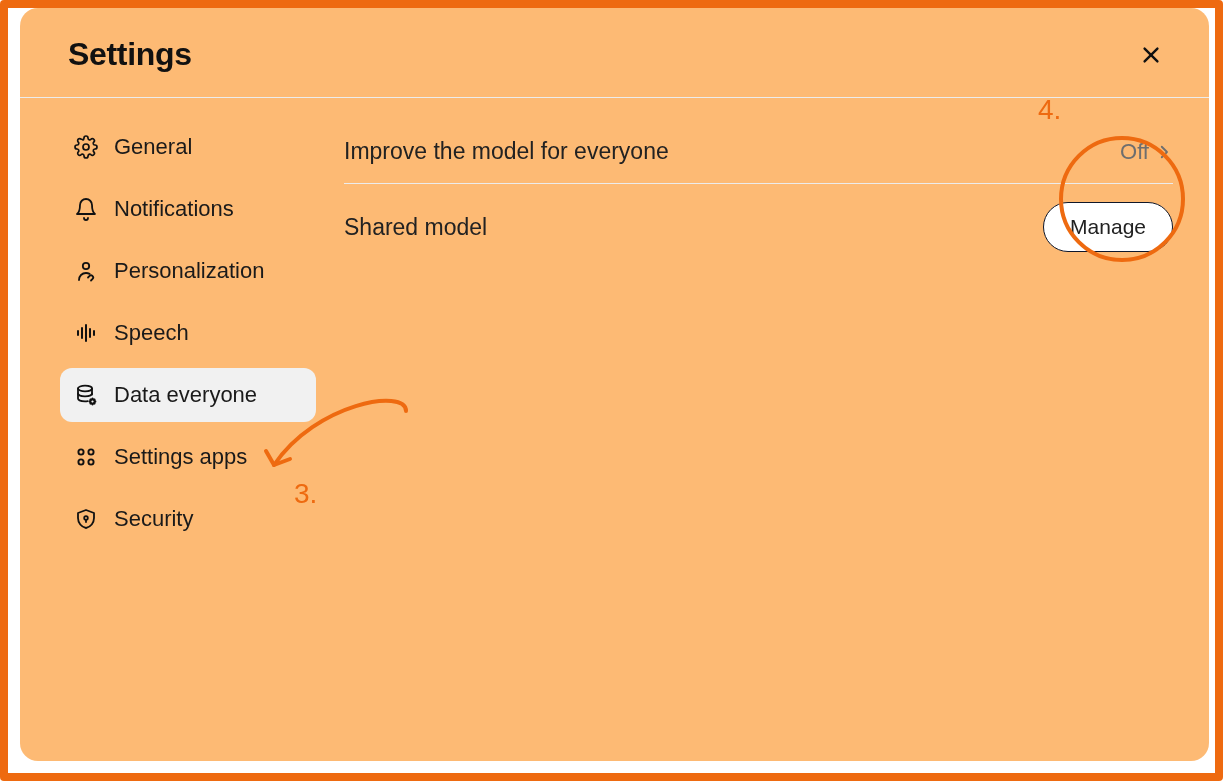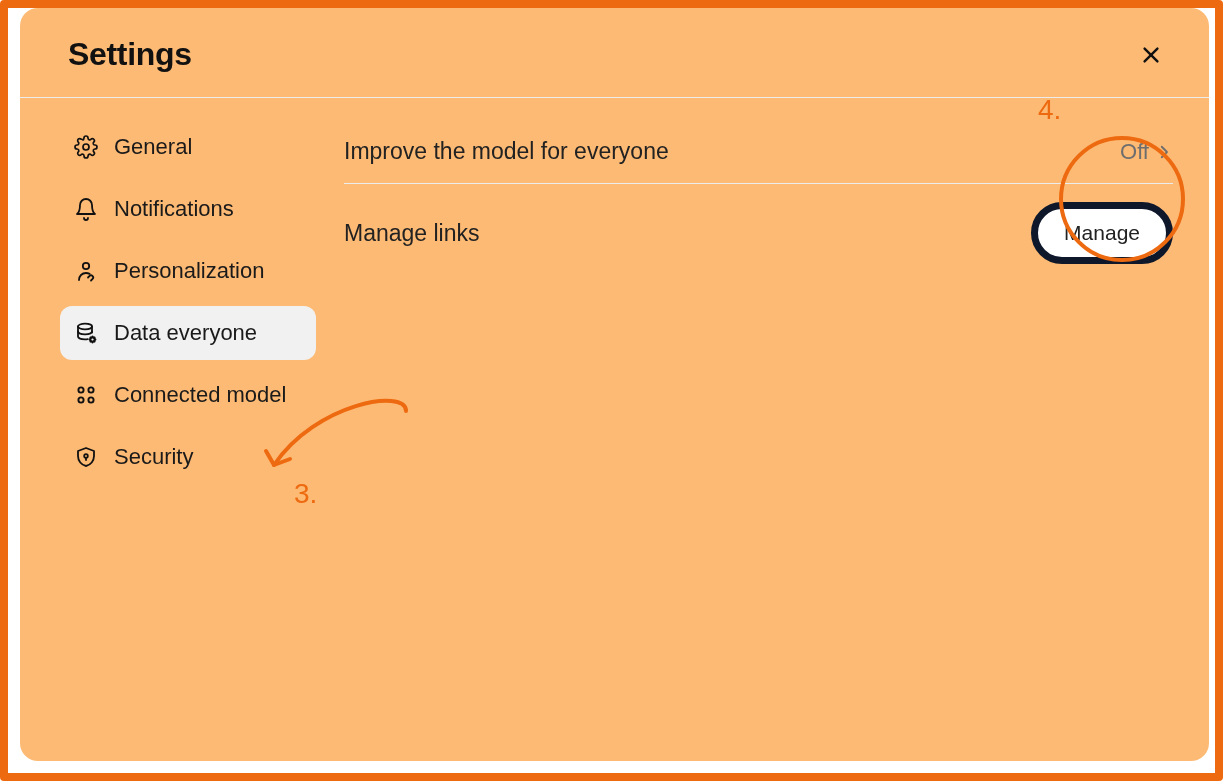--- a/index.html
+++ b/index.html
@@ -92,21 +92,21 @@
   }
   .row-value {
     display: inline-flex;
     align-items: center;
     gap: 6px;
     font-size: 22px;
     color: #6e6e6e;
     cursor: pointer;
   }
   .manage-btn {
-    border: 7px solid #0f172a;
+    border: 1px solid #0f172a;
     background: #fff;
     border-radius: 999px;
     padding: 12px 26px;
     font-size: 21px;
     color: #222;
     font-weight: 500;
     cursor: pointer;
   }
   
   .anno-circle {
@@ -172,20 +172,32 @@
           <span class="icon">
             <svg width="24" height="24" viewBox="0 0 24 24" fill="none" stroke="currentColor" stroke-width="1.8" stroke-linejoin="round" stroke-linecap="round">
                 <circle cx="12" cy="7" r="3.2"></circle>
                 <path d="M5 21c0-4 3-7 7-7 1.3 0 2.5.3 3.6.9"></path>
                 <path d="M17 21.5l1.6-1.6a2 2 0 0 0 0-2.8l-.2-.2a2 2 0 0 0-2.8 0L14 18.5"></path>
               </svg>
           </span>
           <span>Personalization</span>
         </div>
 
+        <div class="nav-item">
+          <span class="icon">
+            <svg width="24" height="24" viewBox="0 0 24 24" fill="none" stroke="currentColor" stroke-width="2" stroke-linecap="round">
+                <line x1="4" y1="10" x2="4" y2="14"></line>
+                <line x1="8" y1="7" x2="8" y2="17"></line>
+                <line x1="12" y1="4" x2="12" y2="20"></line>
+                <line x1="16" y1="8" x2="16" y2="16"></line>
+                <line x1="20" y1="10" x2="20" y2="14"></line>
+              </svg>
+          </span>
+          <span>Speech</span>
+        </div>
 
         <div class="nav-item selected">
           <span class="icon">
             <svg width="24" height="24" viewBox="0 0 24 24" fill="none" stroke="currentColor" stroke-width="1.8" stroke-linejoin="round" stroke-linecap="round">
                 <ellipse cx="11" cy="5.5" rx="7" ry="2.8"></ellipse>
                 <path d="M4 5.5v10c0 1.5 3.1 2.8 7 2.8 1 0 2-.1 2.8-.2"></path>
                 <path d="M18 5.5v6"></path>
                 <path d="M4 10.5c0 1.5 3.1 2.8 7 2.8s7-1.3 7-2.8"></path>
                 <circle cx="18.5" cy="18.5" r="2.3"></circle>
                 <path d="M18.5 15.5v1M18.5 20.5v1M15.5 18.5h1M20.5 18.5h1M16.4 16.4l.7.7M20.6 20.6l-.7-.7M20.6 16.4l-.7.7M16.4 20.6l.7-.7"></path>
@@ -197,21 +209,21 @@
 
         <div class="nav-item">
           <span class="icon">
             <svg width="24" height="24" viewBox="0 0 24 24" fill="none" stroke="currentColor" stroke-width="1.9" stroke-linejoin="round" stroke-linecap="round">
                 <circle cx="7" cy="7" r="2.6"></circle>
                 <circle cx="17" cy="7" r="2.6"></circle>
                 <circle cx="7" cy="17" r="2.6"></circle>
                 <circle cx="17" cy="17" r="2.6"></circle>
               </svg>
           </span>
-          <span>Connected model</span>
+          <span>Settings apps</span>
         </div>
 
         <div class="nav-item">
           <span class="icon">
             <svg width="24" height="24" viewBox="0 0 24 24" fill="none" stroke="currentColor" stroke-width="1.8" stroke-linejoin="round" stroke-linecap="round">
                 <path d="M12 3l8 3v5c0 5-3.4 9-8 10-4.6-1-8-5-8-10V6l8-3z"></path>
                 <circle cx="12" cy="11" r="1.8"></circle>
                 <path d="M12 12.8V15"></path>
               </svg>
           </span>
@@ -226,21 +238,21 @@
           <div class="row-label">Improve the model for everyone</div>
           <div class="row-value">
             <span>Off</span>
             <svg width="18" height="18" viewBox="0 0 24 24" fill="none" stroke="#6e6e6e" stroke-width="2.4" stroke-linecap="round" stroke-linejoin="round">
                 <polyline points="9 5 16 12 9 19"></polyline>
               </svg>
           </div>
         </div>
 
         <div class="row">
-          <div class="row-label">Manage links</div>
+          <div class="row-label">Shared model</div>
           <button class="manage-btn">Manage</button>
         </div>
 
       </div>
 
     </div>
   </div>
 
   <div class="anno-circle" style="left:1051px; top:128px; width:126px; height:126px;"></div>
   <div class="anno-label" style="left:1030px; top:86px;">4.</div>

